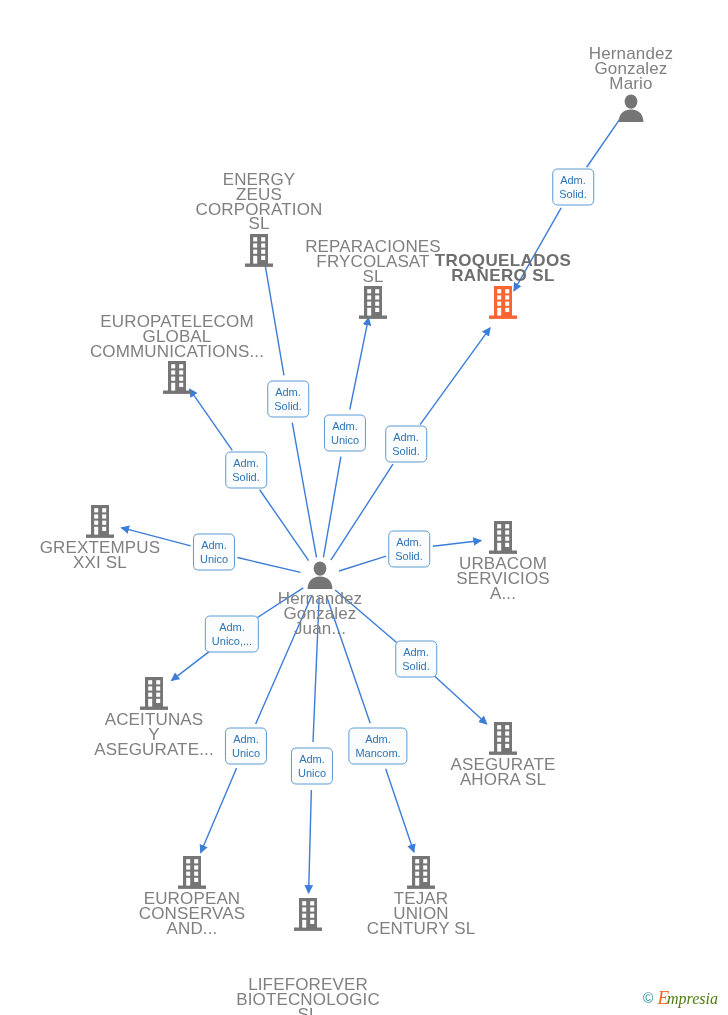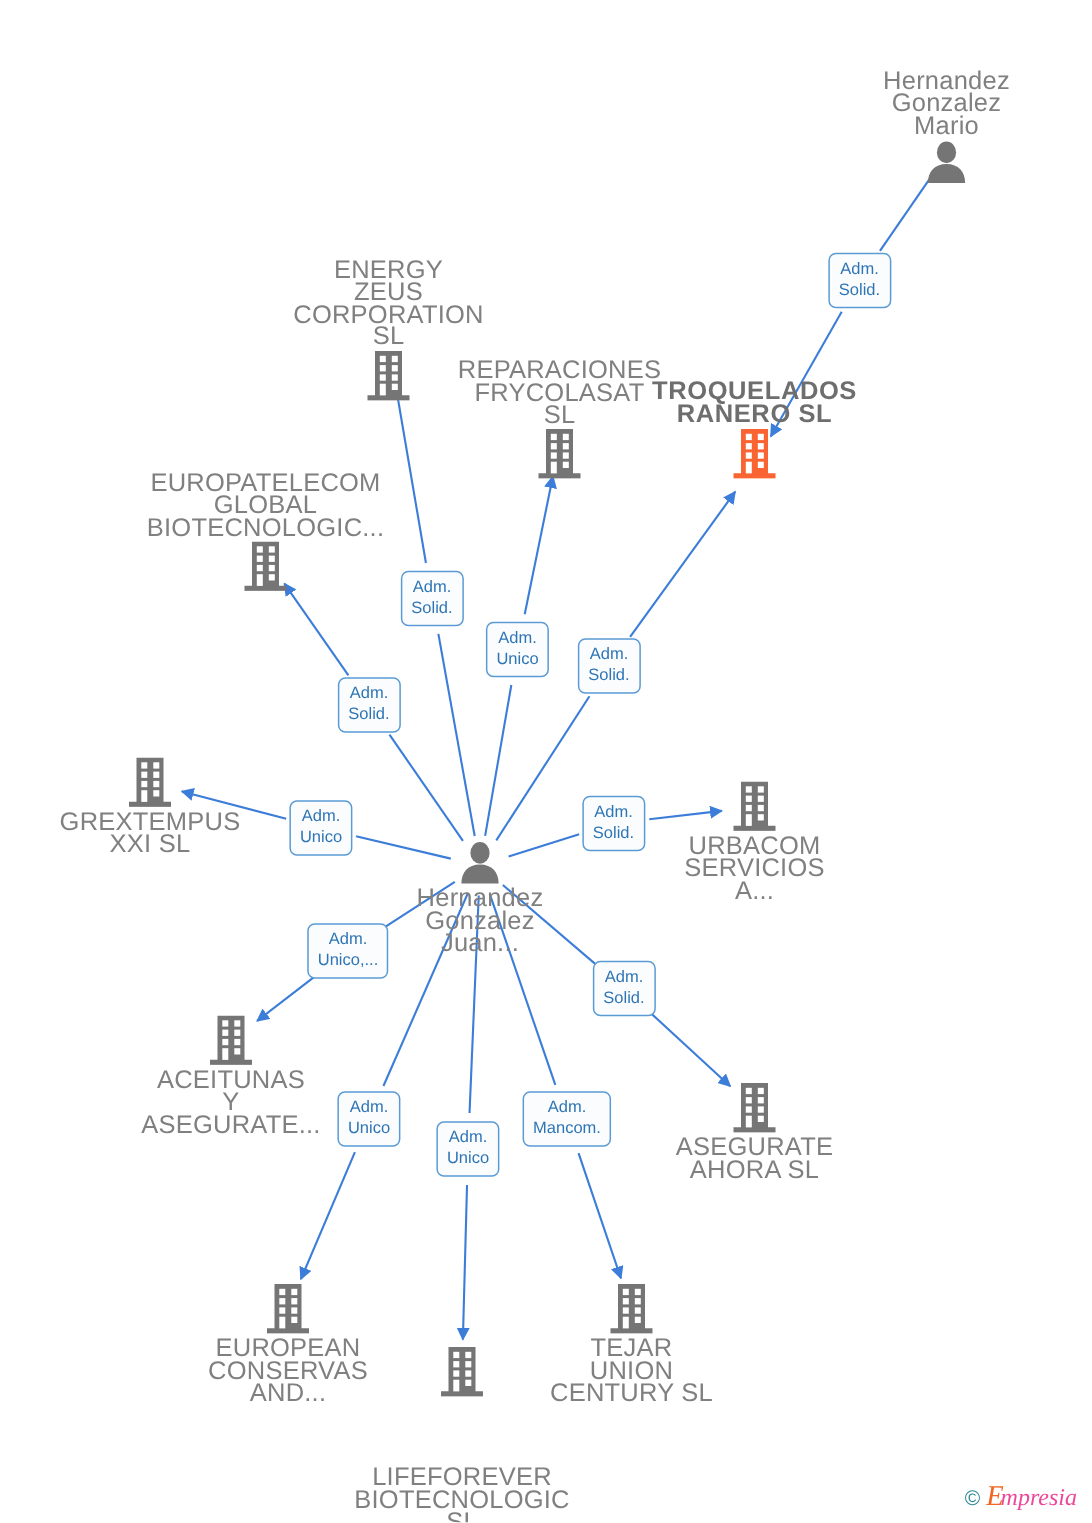--- a/index.html
+++ b/index.html
@@ -89,21 +89,21 @@
     font-size: 14px;
     font-style: normal;
     font-family: "Liberation Sans", sans-serif;
   }
   #watermark .wm-e {
     color: #f26522;
     font-size: 19px;
     font-style: italic;
   }
   #watermark .wm-rest {
-    color: #ec4899;
+    color: #4d7c0f;
     font-size: 16px;
     font-style: italic;
     margin-left: -2px;
   }
 </style>
 </head>
 <body>
 
 <div id="graph-canvas">
 
@@ -225,21 +225,21 @@
               <rect x="9.2" width="4" y="9.4" height="4.2"></rect>
               <rect x="17.2" width="4" y="9.4" height="4.2"></rect>
               <rect x="9.2" width="4" y="15.6" height="4.2"></rect>
               <rect x="17.2" width="4" y="15.6" height="4.2"></rect>
               <rect x="9.2" width="4" y="21.8" height="7.8"></rect>
               <rect x="17.2" width="4" y="21.8" height="4.2"></rect>
             </g>
           </svg></span>
         <div class="node-label">EUROPATELECOM
 GLOBAL
-BIOTECNOLOGIC...</div>
+COMMUNICATIONS...</div>
       </div>
       <div class="node order-icon-first" style="left: 100px; top: 505px;">
         <span class="node-icon"><svg width="30" height="34" viewBox="0 0 30 34">
             <g fill="#757575">
               <path d="M6 0 H24 V30 H6 Z"></path>
               <rect x="1" y="29.5" width="28" height="3.4"></rect>
             </g>
             <g fill="#ffffff">
               <rect x="9.2" width="4" y="3.2" height="4.2"></rect>
               <rect x="17.2" width="4" y="3.2" height="4.2"></rect>

